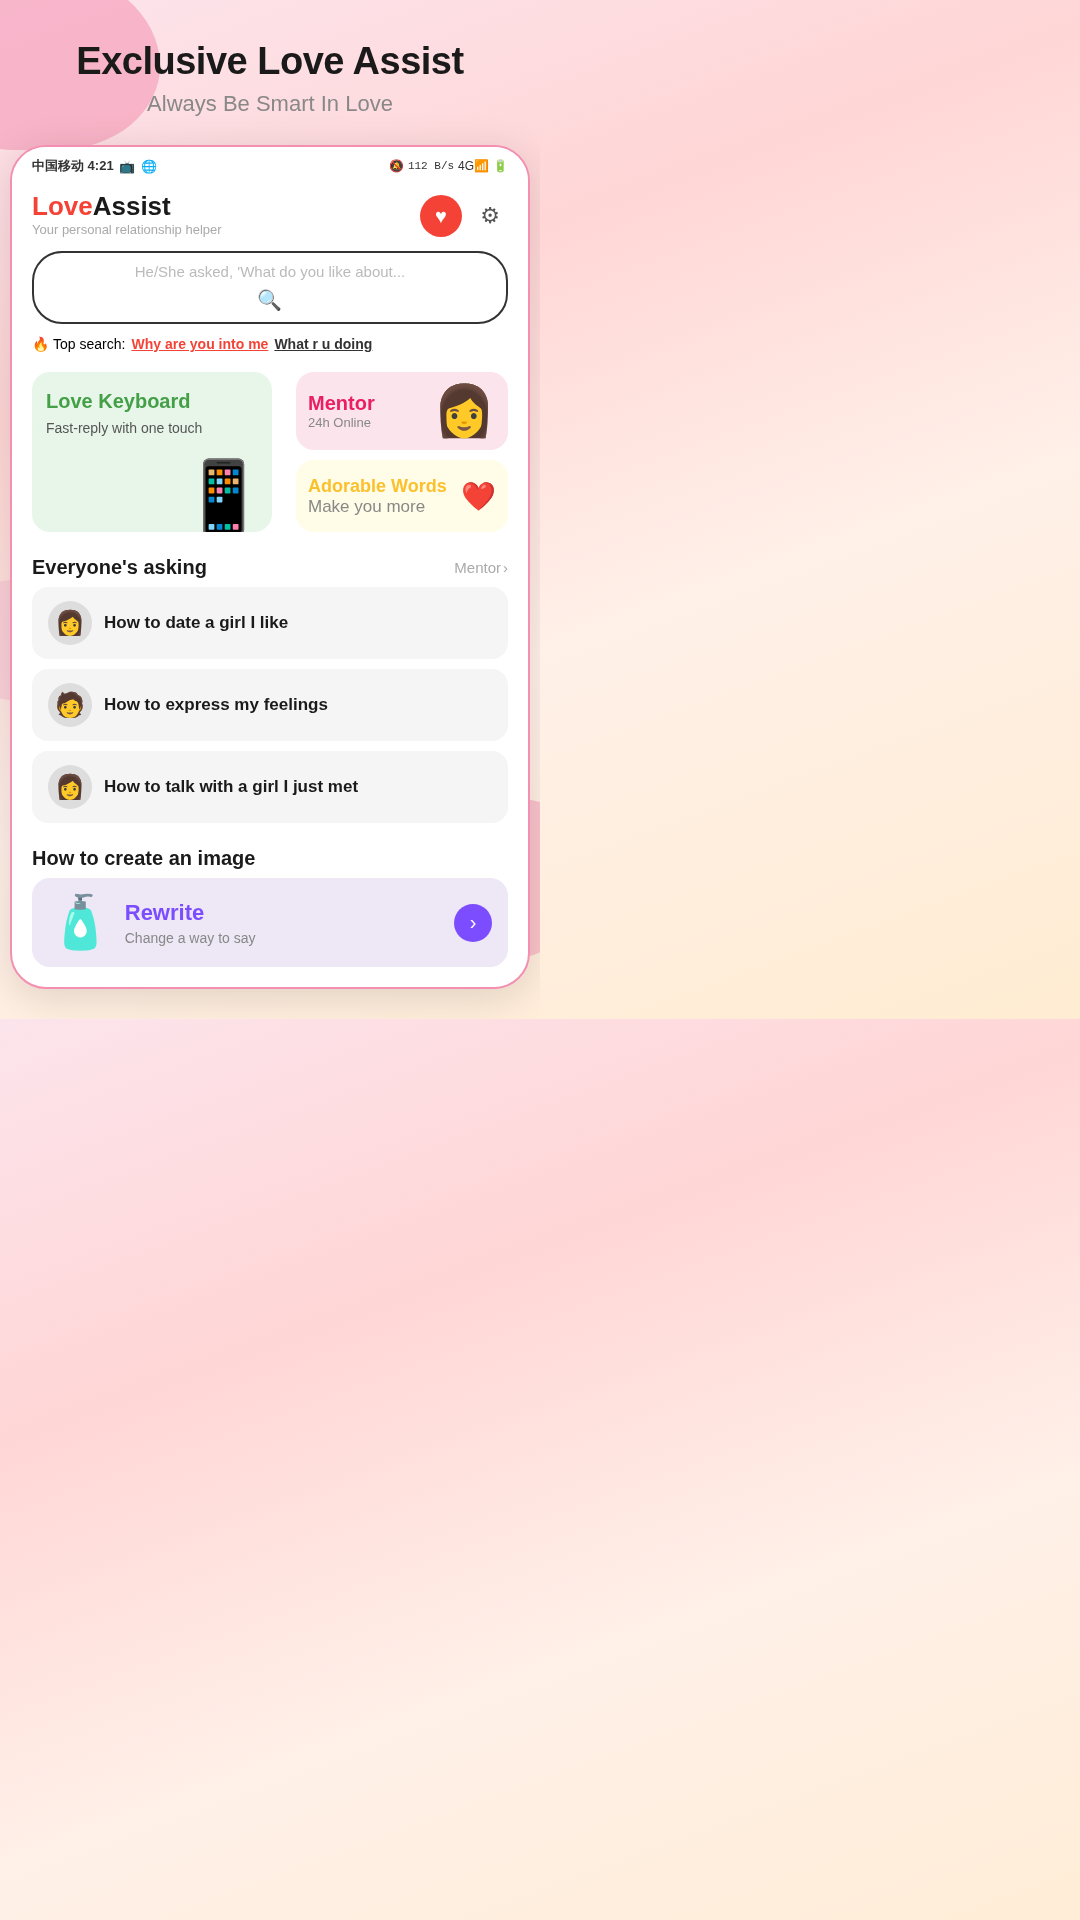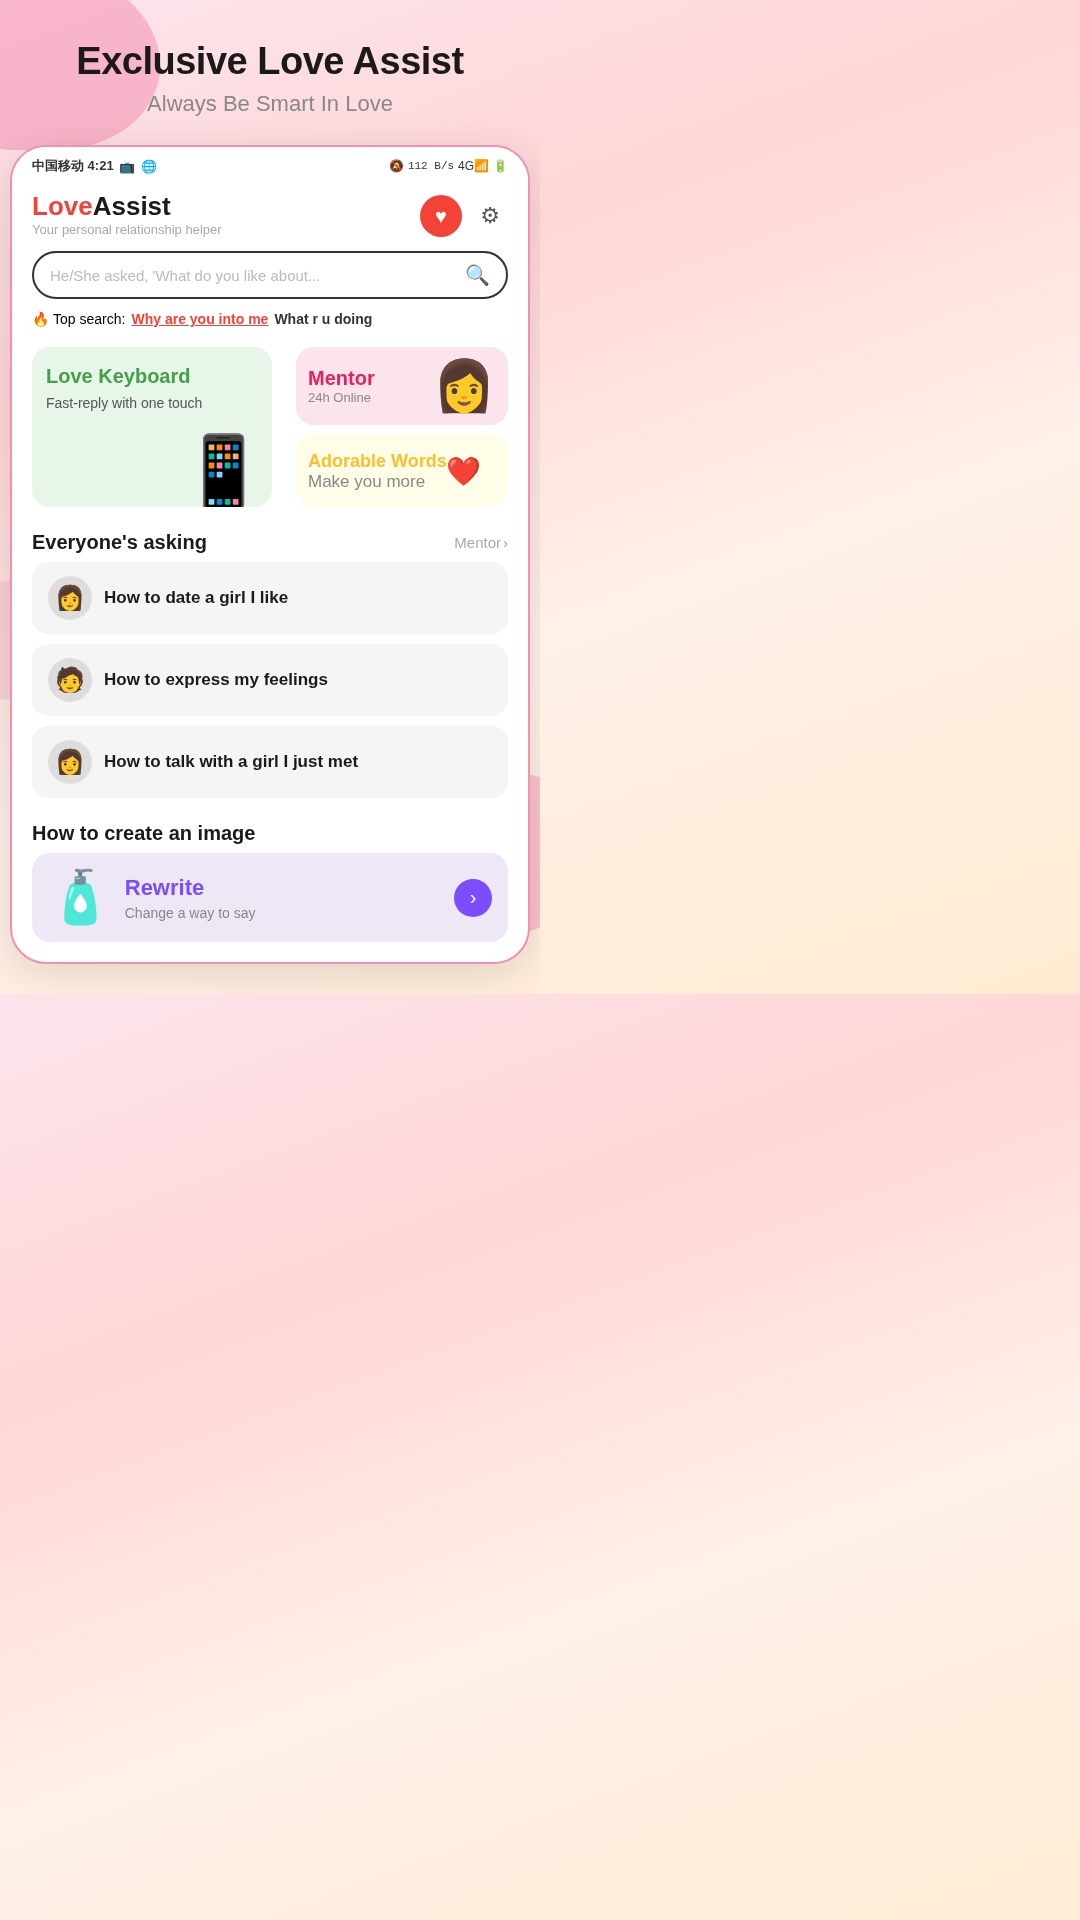--- a/index.html
+++ b/index.html
@@ -149,20 +149,21 @@
       padding: 8px 20px 6px;
       background: #fff;
     }
     .search-bar {
       display: flex;
       align-items: center;
       border: 2px solid #333;
       border-radius: 30px;
       padding: 10px 16px;
       gap: 8px;
+      flex-direction: column;
     }
     .search-input-text {
       flex: 1;
       font-size: 15px;
       color: #bbb;
     }
     .search-icon { font-size: 20px; color: #333; }
 
     
     .top-search {
@@ -177,20 +178,21 @@
     .top-search-item {
       color: #f44336;
       font-weight: 700;
       text-decoration: underline;
       cursor: pointer;
     }
     .top-search-item2 {
       color: #333;
       font-weight: 600;
       cursor: pointer;
+      text-decoration: underline;
     }
 
     
     .cards-row {
       display: flex;
       gap: 24px;
       padding: 10px 20px;
       background: #fff;
     }
     .card-left {
@@ -250,20 +252,21 @@
       font-size: 50px;
       line-height: 1;
     }
 
     .card-adorable {
       background: #fffde7;
       border-radius: 18px;
       padding: 14px 12px;
       display: flex;
       align-items: center;
+      justify-content: space-between;
       min-height: 72px;
     }
     .card-adorable-title {
       font-size: 18px;
       font-weight: 700;
       color: #fbc02d;
     }
     .card-adorable-sub {
       font-size: 17px;
       color: #888;

